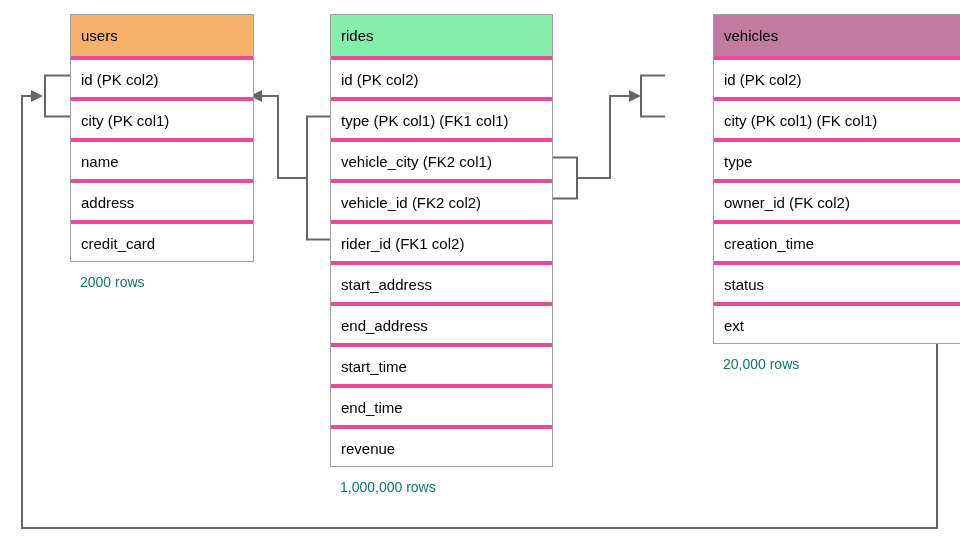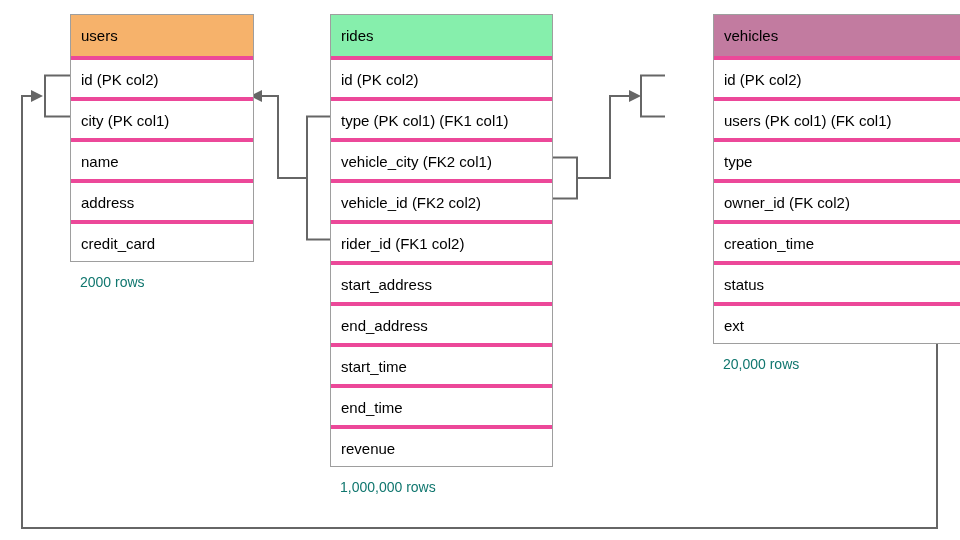--- a/index.html
+++ b/index.html
@@ -132,21 +132,21 @@
         </div>
     </div>
     <div class="caption">1,000,000 rows</div>
   </div>
 
   <div class="table-wrap" id="tbl-vehicles">
     <div class="tbl">
       <div class="thead" style="background-color: rgb(194, 123, 160);">vehicles</div>
       <div>
           <div class="cell">id (PK col2)</div>
-          <div class="cell">users (PK col1) (FK col1)</div>
+          <div class="cell">city (PK col1) (FK col1)</div>
           <div class="cell">type</div>
           <div class="cell">owner_id (FK col2)</div>
           <div class="cell">creation_time</div>
           <div class="cell">status</div>
           <div class="cell">ext</div>
         </div>
     </div>
     <div class="caption">20,000 rows</div>
   </div>
 

